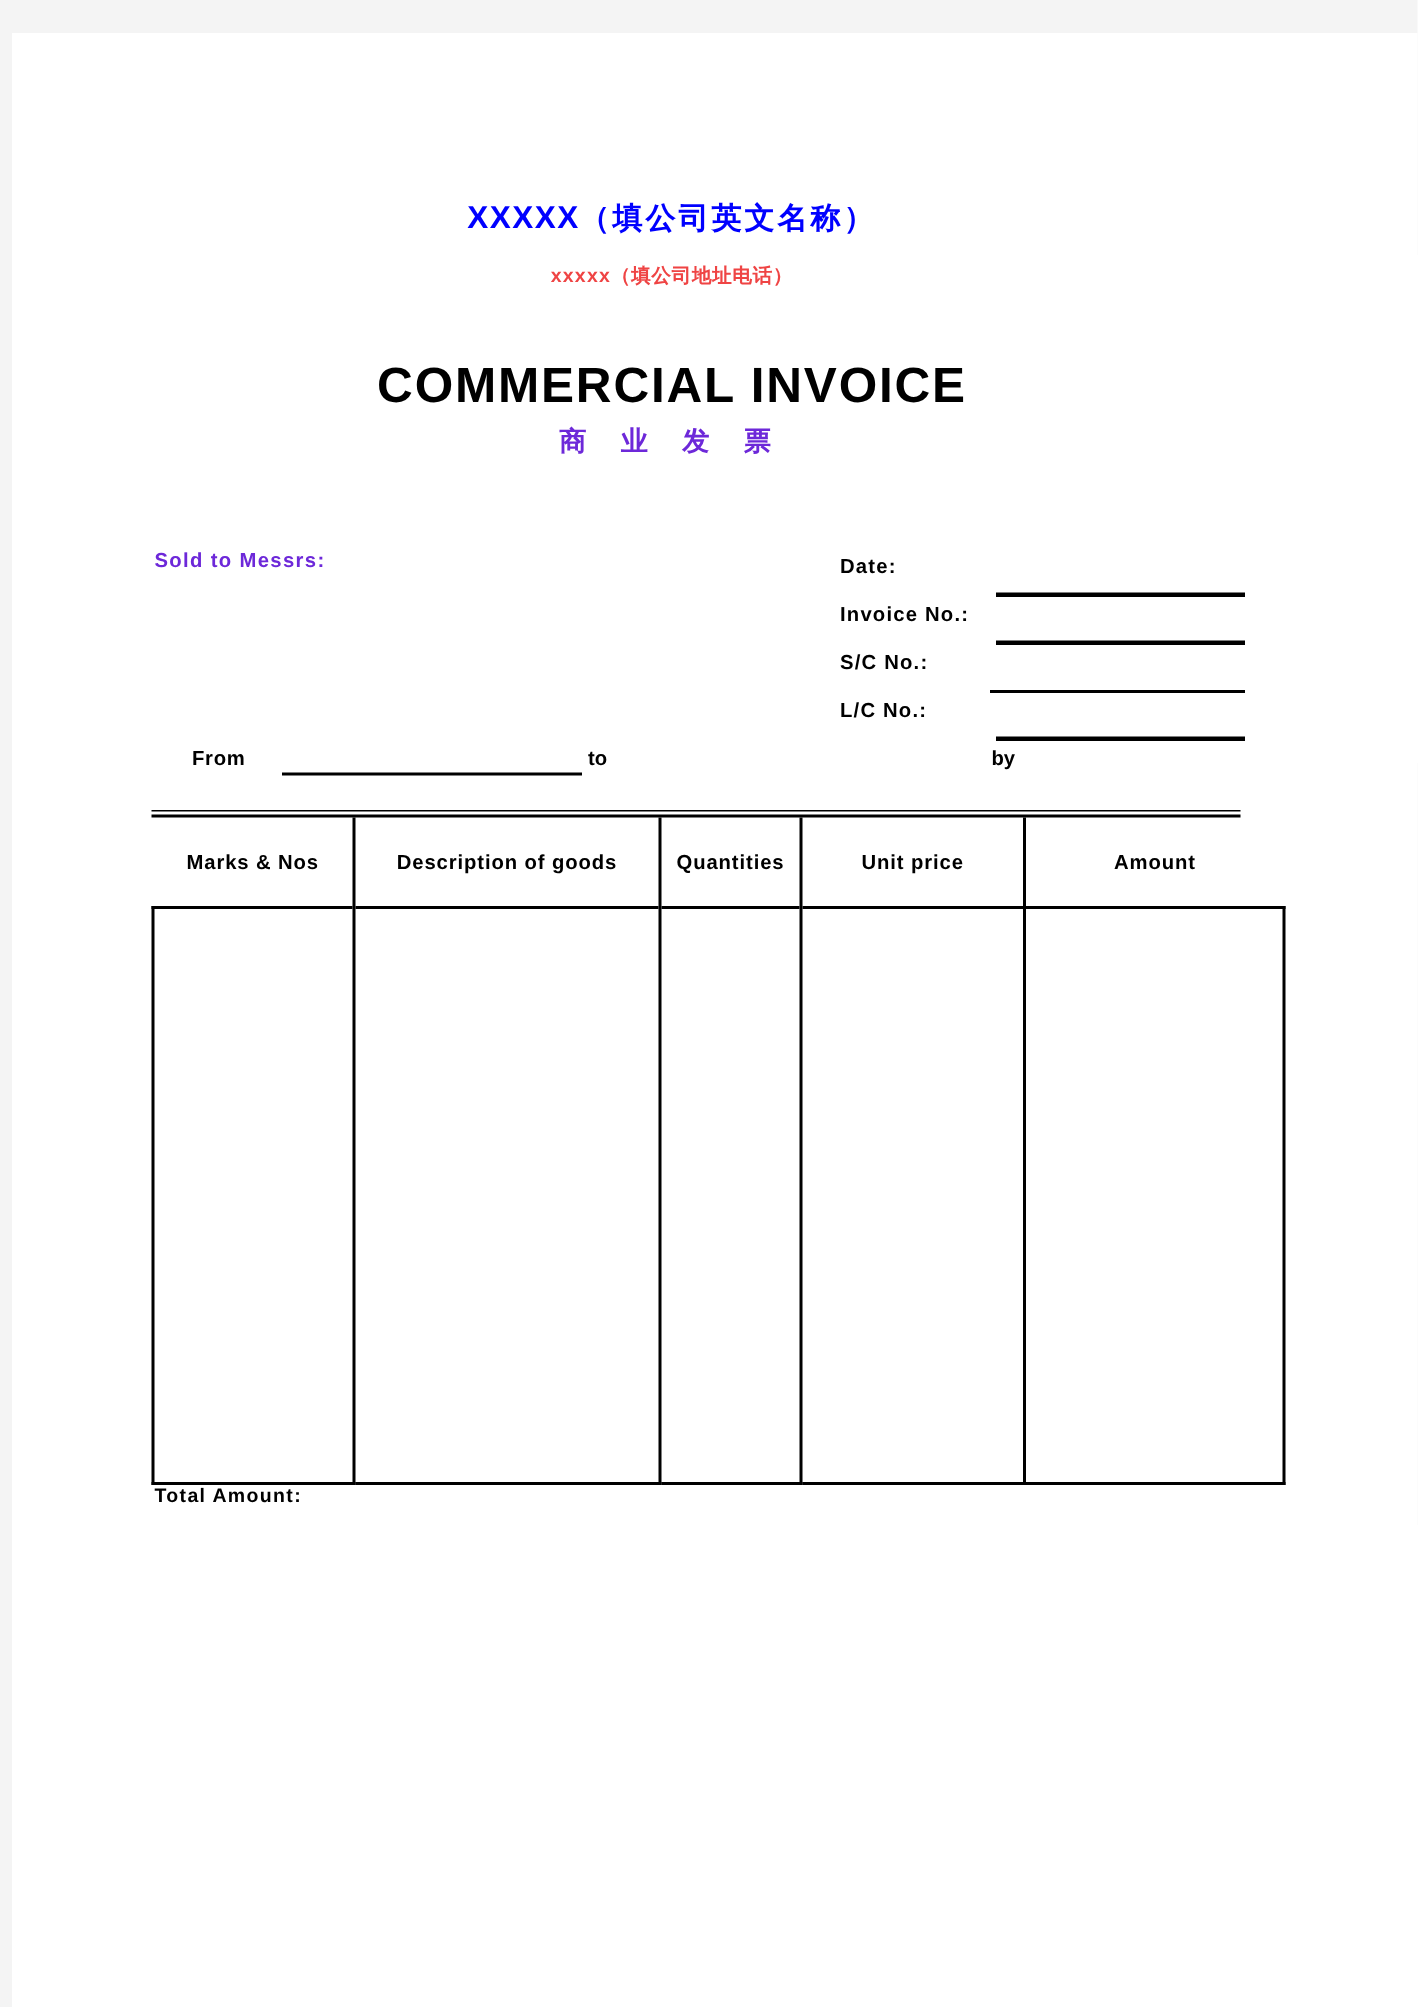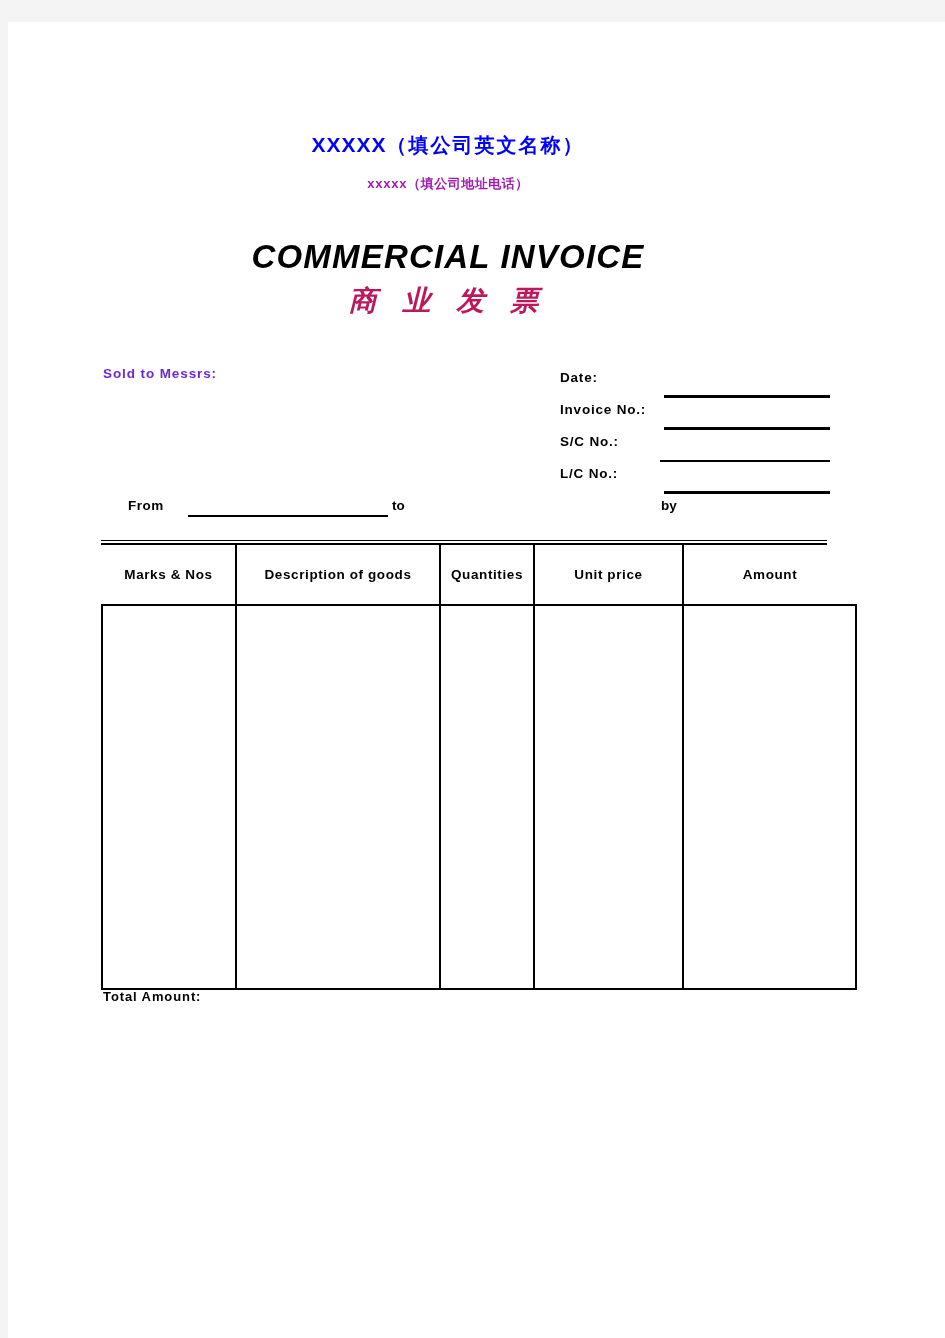--- a/index.html
+++ b/index.html
@@ -46,49 +46,48 @@
     white-space: nowrap;
   }
   .company-name-en .latin { letter-spacing: 1px; }
   .company-name-en .cjk { letter-spacing: 2px; font-size: 20px; }
 
   .company-address {
     margin-top: 16px;
     font-family: "Liberation Sans", "DejaVu Sans", sans-serif;
     font-weight: bold;
     font-size: 13px;
-    color: #a21caf;
+    color: #ef4444;
     white-space: nowrap;
   }
   .company-address .latin { letter-spacing: 0.8px; }
   .company-address .cjk { letter-spacing: 0.5px; }
 
   
   .doc-title-block {
     position: absolute;
     left: 0;
     top: 216px;
     width: 880px;
     text-align: center;
-    font-style: italic;
   }
   .doc-title-en {
     font-family: "Liberation Sans", "DejaVu Sans", sans-serif;
     font-weight: bold;
     font-size: 33px;
     color: #000000;
     letter-spacing: 1.2px;
     white-space: nowrap;
   }
   .doc-title-cn {
     margin-top: 6px;
     font-family: "Liberation Sans", "DejaVu Sans", sans-serif;
     font-weight: bold;
-    font-size: 28px;
-    color: #be185d;
+    font-size: 18px;
+    color: #6d28d9;
     letter-spacing: 9px;
     white-space: nowrap;
   }
 
   
   .sold-to-label {
     position: absolute;
     left: 95px;
     top: 344px;
     font-size: 13.5px;

